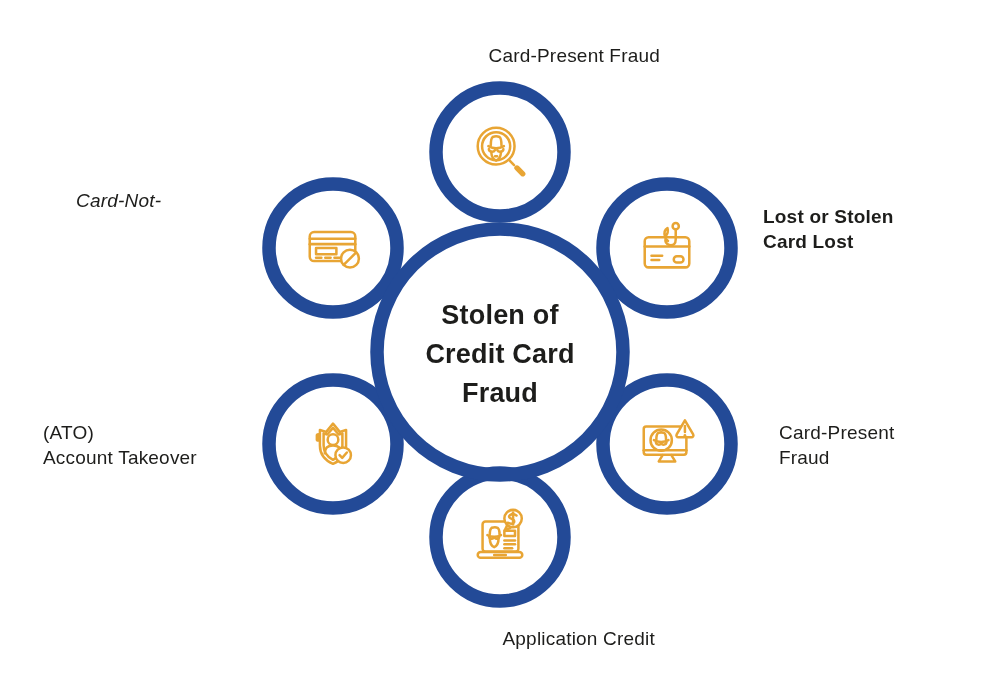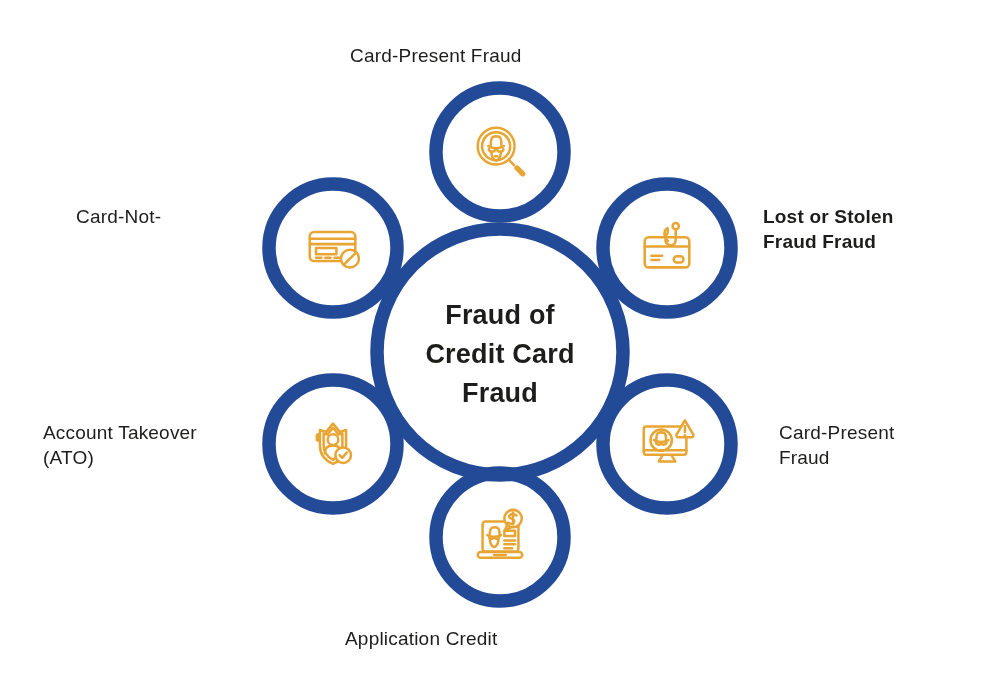--- a/index.html
+++ b/index.html
@@ -33,38 +33,38 @@
   .node-icon .thick{stroke-width:5.5;}
   .label{
     position:absolute;
     font-size:19px;
     line-height:25px;
     font-weight:500;
     color:var(--text-dark);
     letter-spacing:.2px;
     white-space:nowrap;
   }
-  .label.center-align{text-align:left;white-space:normal;}
+  .label.center-align{text-align:right;white-space:normal;}
   .center-title{
     position:absolute;
     left:380px;top:296px;width:240px;
     text-align:center;
     font-size:27px;
     line-height:39px;
     font-weight:700;
     color:var(--text-dark);
     letter-spacing:.2px;
   }
   
   .lbl-top{left:350px;top:43px;width:310px;}
   .lbl-top-right{left:763px;top:204px;font-weight:bold;}
   .lbl-bottom-right{left:763px;top:420px;margin-left:16px;}
   .lbl-bottom{left:345px;top:626px;width:310px;}
   .lbl-bottom-left{left:43px;top:420px;}
-  .lbl-top-left{left:76px;top:204px;}
+  .lbl-top-left{left:76px;top:188px;font-style:italic;}
   
   .ico-top{left:469px;top:121px;}
   .ico-top-right{left:636px;top:217px;}
   .ico-bottom-right{left:636px;top:413px;}
   .ico-bottom{left:469px;top:506px;}
   .ico-bottom-left{left:302px;top:413px;}
   .ico-top-left{left:302px;top:217px;}
 </style>
 </head>
 <body>
@@ -76,21 +76,21 @@
     <circle class="ring-stroke" cx="500" cy="152" r="64" fill="#FFFFFF"></circle>
     <circle class="ring-stroke" cx="667" cy="248" r="64" fill="#FFFFFF"></circle>
     <circle class="ring-stroke" cx="667" cy="444" r="64" fill="#FFFFFF"></circle>
     <circle class="ring-stroke" cx="500" cy="537" r="64" fill="#FFFFFF"></circle>
     <circle class="ring-stroke" cx="333" cy="444" r="64" fill="#FFFFFF"></circle>
     <circle class="ring-stroke" cx="333" cy="248" r="64" fill="#FFFFFF"></circle>
     <circle class="ring-stroke" cx="500" cy="352" r="123" fill="none"></circle>
   </svg>
 
   <div class="center-title">
-    <div>Fraud of</div>
+    <div>Stolen of</div>
     <div>Credit Card</div>
     <div>Fraud</div>
   </div>
 
   <svg class="node-icon ico-top" viewBox="0 0 64 64">
     <circle cx="28" cy="26" r="19"></circle>
     <circle cx="28" cy="26" r="14.5"></circle>
     <path d="M22.5,25 q0,-7 2,-8.5 q3.5,-1.5 7,0 q2,1.5 2,8.5"></path>
     <path d="M20,26 q8,4.5 16,0"></path>
     <path d="M20.5,29 a3.3,2.8 0 0 0 6.3,1"></path>
@@ -166,34 +166,34 @@
     <circle class="fill-white" cx="49.5" cy="43" r="9.2"></circle>
     <path d="M43,49.5 L56,36.5"></path>
   </svg>
 
   <div class="label center-align lbl-top">
     <div>Card-Present Fraud</div>
   </div>
 
   <div class="label lbl-top-right">
     <div>Lost or Stolen</div>
-    <div>Fraud Fraud</div>
+    <div>Card Lost</div>
   </div>
 
   <div class="label lbl-bottom-right">
     <div>Card-Present</div>
     <div>Fraud</div>
   </div>
 
   <div class="label center-align lbl-bottom">
     <div>Application Credit</div>
   </div>
 
   <div class="label lbl-bottom-left">
+    <div>(ATO)</div>
     <div>Account Takeover</div>
-    <div>(ATO)</div>
   </div>
 
   <div class="label lbl-top-left">
     <div>Card-Not-</div>
   </div>
 
 </div>
 
 </body></html>

